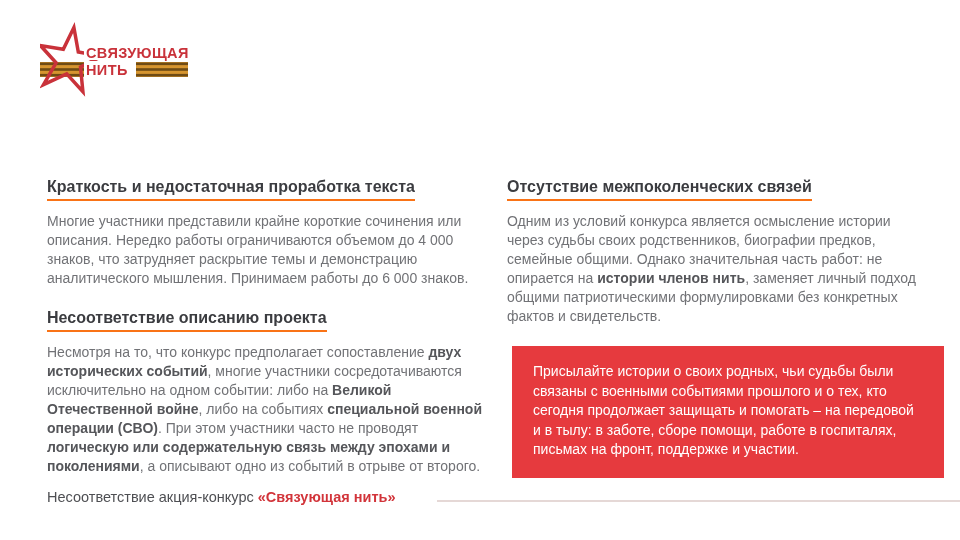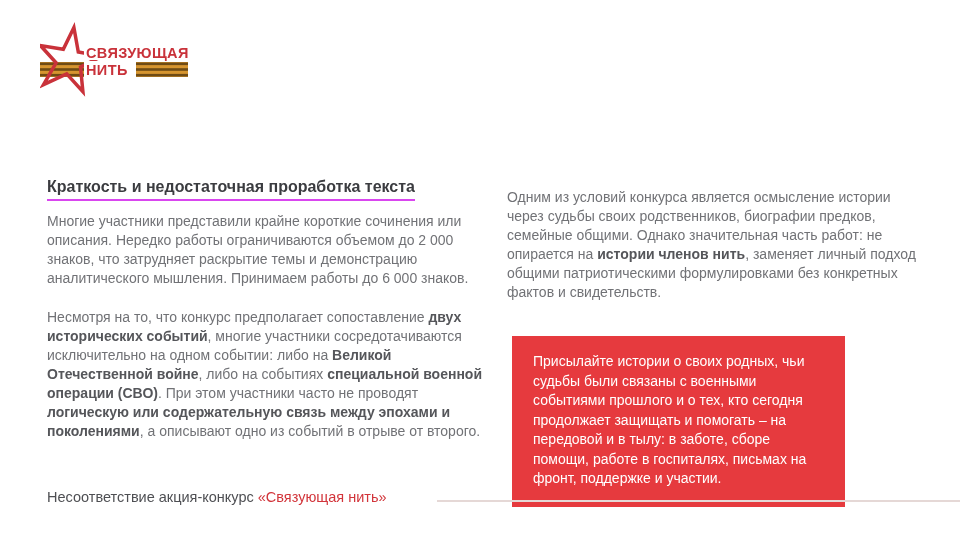--- a/index.html
+++ b/index.html
@@ -34,42 +34,42 @@
     position:absolute;left:47px;top:121px;
     font-size:24px;font-weight:bold;color:var(--title-dark);letter-spacing:-0.2px;
     white-space:nowrap;
   }
   .col{position:absolute;top:177px;}
   .col-left{left:47px;width:436px;}
   .col-right{left:507px;width:414px;}
   .section-heading{
     display:inline-block;
     font-size:16px;line-height:20px;font-weight:bold;color:var(--heading-dark);
-    border-bottom:2px solid #d946ef;padding-bottom:2px;
+    border-bottom:2px solid #f97316;padding-bottom:2px;
   }
   .body-text{
     margin-top:11px;
     font-size:14px;line-height:19px;color:var(--body-gray);
   }
   .body-text .b{font-weight:bold;color:var(--body-bold-gray);}
   .section + .section{margin-top:20px;display:block;}
   .section{display:block;}
   .callout{
-    margin-top:34px;margin-left:5px;width:333px;
+    margin-top:20px;margin-left:5px;width:432px;
     background:var(--callout-bg);
     padding:16px 20px 18px 21px;
   }
   .callout p{
     color:#FFFFFF;font-size:14px;line-height:19.5px;font-weight:normal;
   }
   .footer{
     position:absolute;left:47px;top:489px;
     font-size:14.5px;color:#4E4F53;white-space:nowrap;
   }
-  .footer .footer-highlight{color:var(--accent-red);font-weight:normal;}
+  .footer .footer-highlight{color:var(--accent-red);font-weight:bold;}
   .divider{
     position:absolute;left:437px;top:500px;width:523px;height:2px;
     background:var(--divider-pink);
   }
 </style>
 </head>
 <body>
 
 <div class="slide">
 
@@ -89,29 +89,31 @@
       <rect class="mask" x="44" y="41" width="52" height="17"></rect>
       <text class="logo-text" x="46" y="37.5">СВЯЗУЮЩАЯ</text>
       <text class="logo-text" x="46" y="54.8">НИТЬ</text>
     </svg>
   </div>
 
 
   <div class="col col-left">
     <section class="section">
       <h2 class="section-heading">Краткость и недостаточная проработка текста</h2>
-      <p class="body-text"><span>Многие участники представили крайне короткие сочинения или описания. Нередко работы ограничиваются объемом до 2 000 знаков, что затрудняет раскрытие темы и демонстрацию аналитического мышления. Принимаем работы до 6 000 знаков.</span></p>
+      <p class="body-text"><span>Многие участники представили крайне короткие сочинения или описания. Нередко работы ограничиваются объемом до 4 000 знаков, что затрудняет раскрытие темы и демонстрацию аналитического мышления. Принимаем работы до 6 000 знаков.</span></p>
     </section>
     <section class="section">
+      <h2 class="section-heading">Несоответствие описанию проекта</h2>
       <p class="body-text"><span>Несмотря на то, что конкурс предполагает сопоставление </span><span class="b">двух исторических событий</span><span>, многие участники сосредотачиваются исключительно на одном событии: либо на </span><span class="b">Великой Отечественной войне</span><span>, либо на событиях </span><span class="b">специальной военной операции (СВО)</span><span>. При этом участники часто не проводят </span><span class="b">логическую или содержательную связь между эпохами и поколениями</span><span>, а описывают одно из событий в отрыве от второго.</span></p>
     </section>
   </div>
 
   <div class="col col-right">
     <section class="section">
+      <h2 class="section-heading">Отсутствие межпоколенческих связей</h2>
       <p class="body-text"><span>Одним из условий конкурса является осмысление истории через судьбы своих родственников, биографии предков, семейные общими. Однако значительная часть работ: не опирается на </span><span class="b">истории членов нить</span><span>, заменяет личный подход общими патриотическими формулировками без конкретных фактов и свидетельств.</span></p>
     </section>
     <div class="callout">
       <p>Присылайте истории о своих родных, чьи судьбы были связаны с военными событиями прошлого и о тех, кто сегодня продолжает защищать и помогать – на передовой и в тылу: в заботе, сборе помощи, работе в госпиталях, письмах на фронт, поддержке и участии.</p>
     </div>
   </div>
 
   <div class="footer">
     <span>Несоответствие акция-конкурс </span><span class="footer-highlight">«Связующая нить»</span>
   </div>

